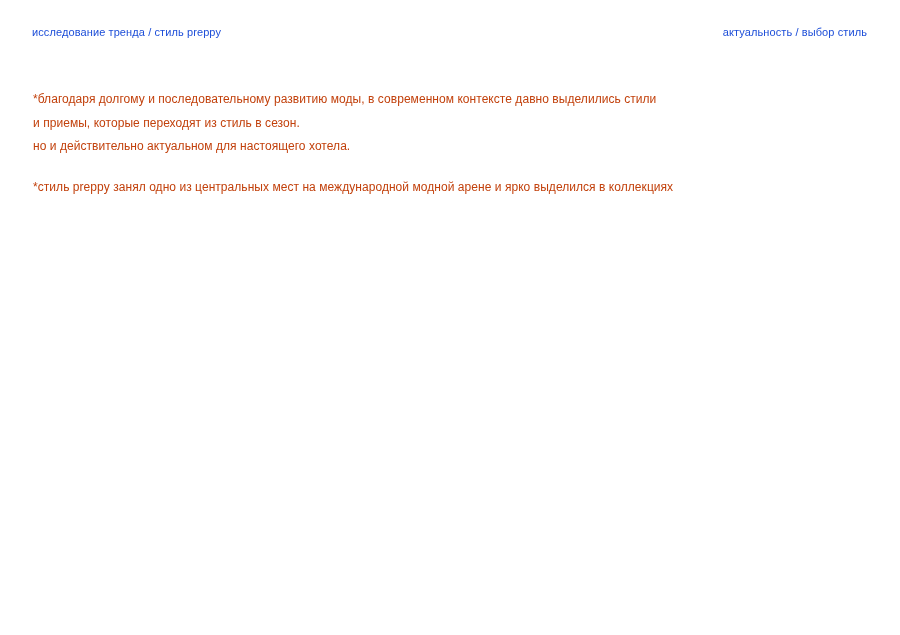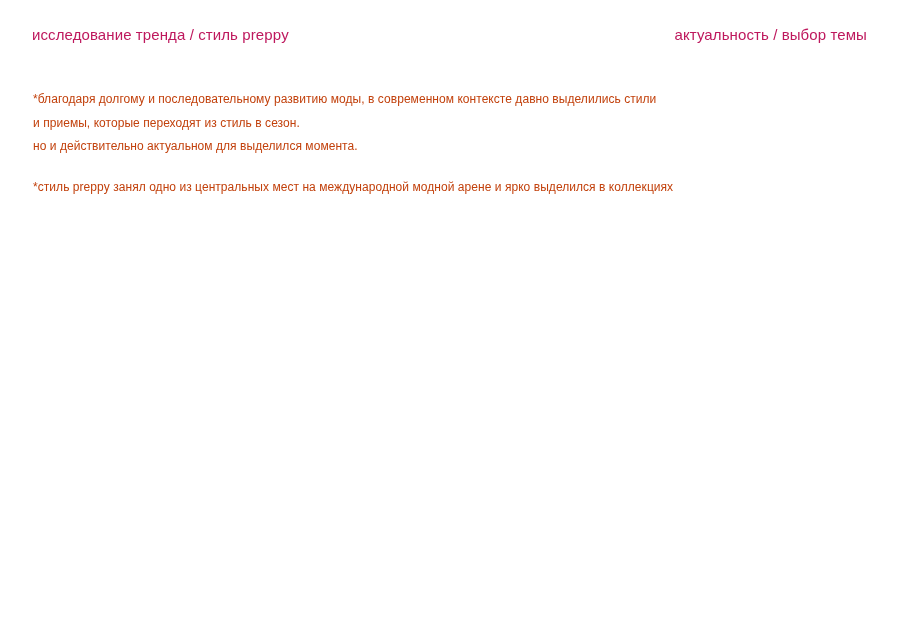--- a/index.html
+++ b/index.html
@@ -21,22 +21,22 @@
     box-sizing: border-box;
   }
   .header {
     position: absolute;
     top: 26px;
     left: 32px;
     right: 33px;
     display: flex;
     justify-content: space-between;
     align-items: baseline;
-    font-size: 15px;
-    color: #be185d;
+    font-size: 11px;
+    color: #1d4ed8;
     letter-spacing: 0.1px;
   }
   .header .left,
   .header .right {
     white-space: nowrap;
   }
   .content {
     position: absolute;
     top: 88px;
     left: 33px;
@@ -59,29 +59,29 @@
     
   }
 </style>
 </head>
 <body>
 
 <div class="page">
 
   <div class="header">
     <span class="left">исследование тренда / стиль preppy</span>
-    <span class="right">актуальность / выбор темы</span>
+    <span class="right">актуальность / выбор стиль</span>
   </div>
 
   <div class="content">
 
     <div class="para">
       <span class="line"><span class="asterisk">*</span><span>благодаря долгому и последовательному развитию моды, в современном контексте давно выделились стили</span></span>
       <span class="line">и приемы, которые переходят из стиль в сезон.</span>
-      <span class="line">но и действительно актуальном для выделился момента.</span>
+      <span class="line">но и действительно актуальном для настоящего хотела.</span>
     </div>
 
     <div class="para">
       <span class="line"><span class="asterisk">*</span><span>стиль preppy занял одно из центральных мест на международной модной арене и ярко выделился в коллекциях</span></span>
     </div>
 
   </div>
 
 </div>
 

